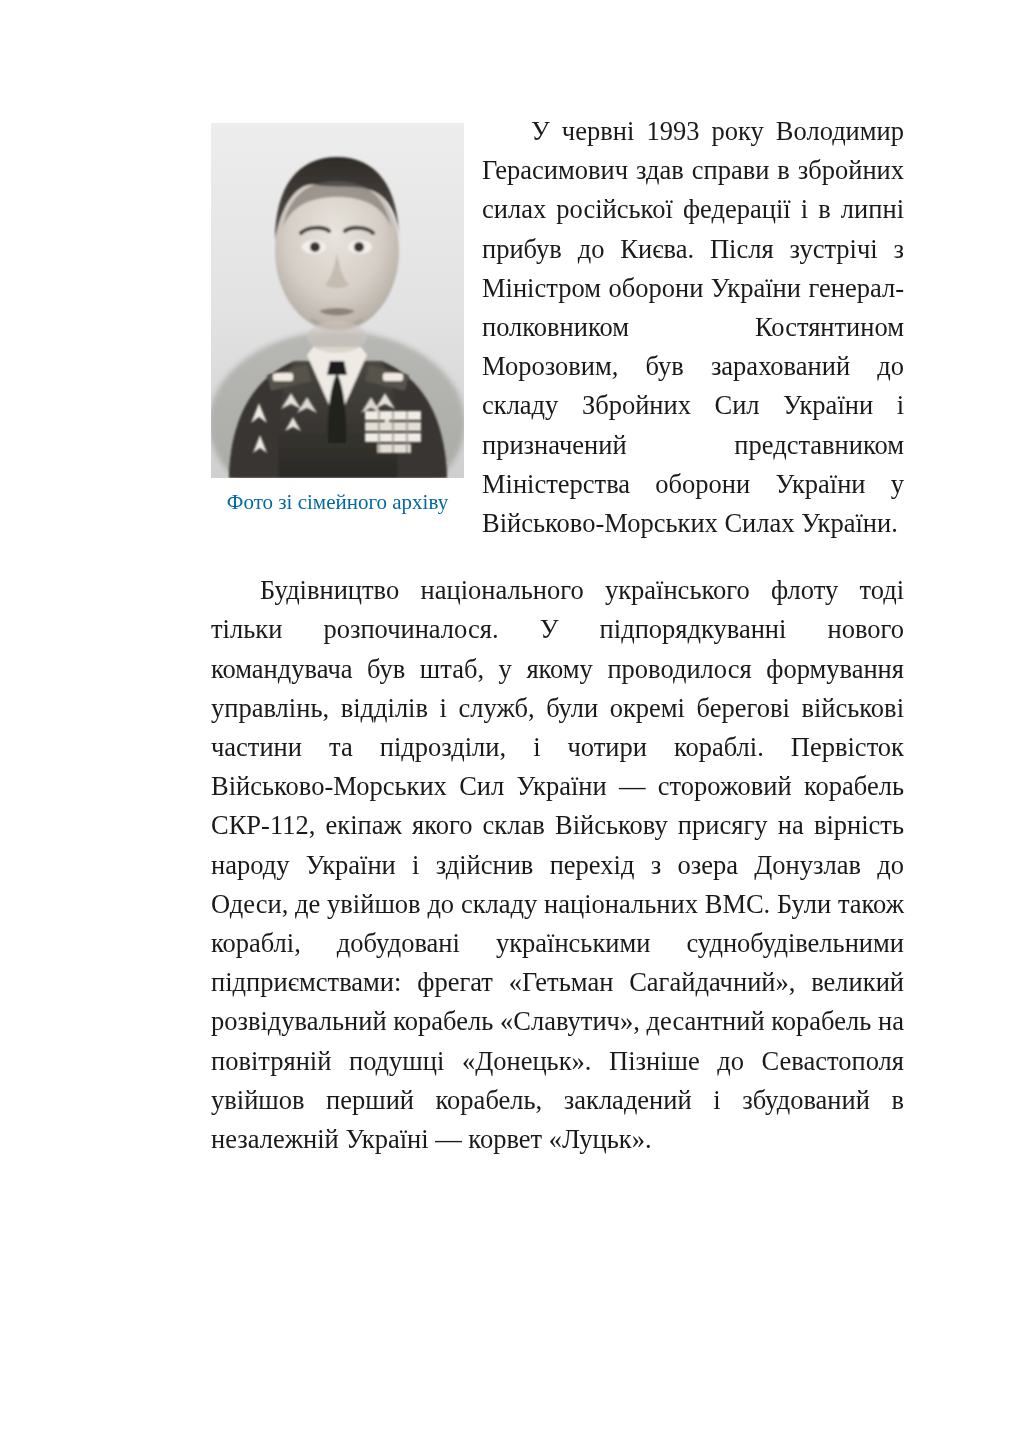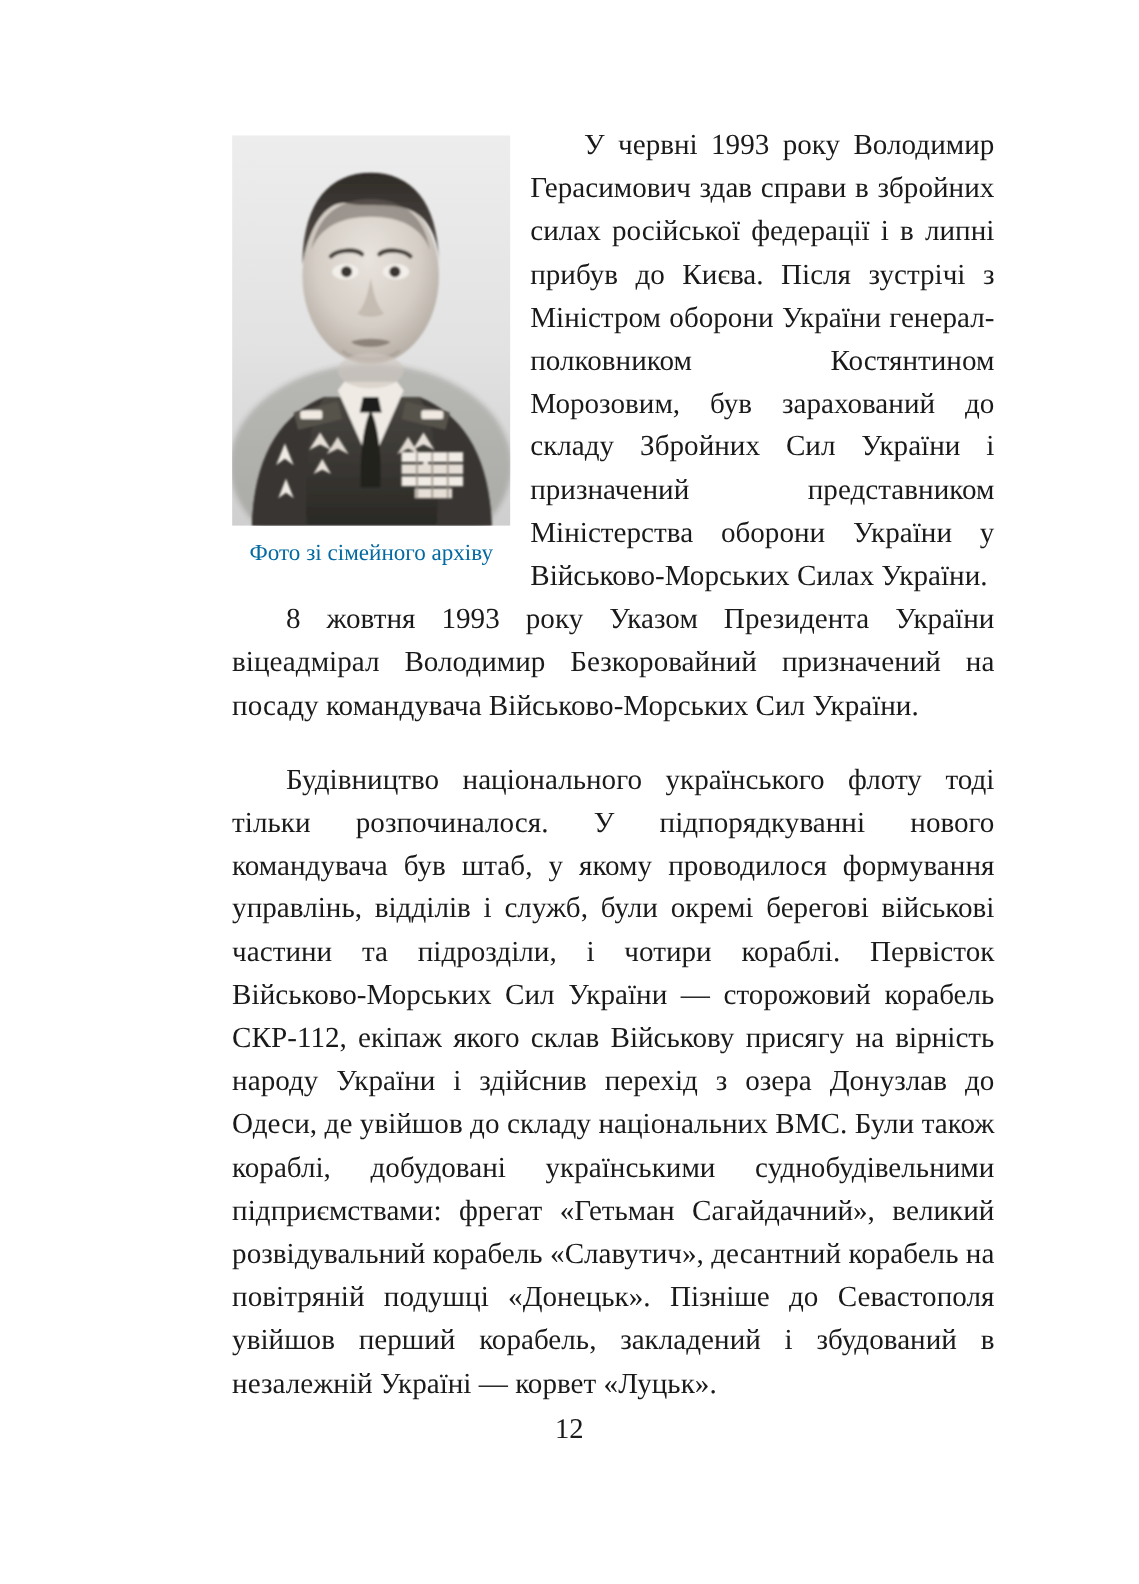--- a/index.html
+++ b/index.html
@@ -168,23 +168,21 @@
                   <line x1="168" y1="288" x2="168" y2="330" stroke="#8d847b" stroke-width="1.4"></line>
                   <line x1="182" y1="288" x2="182" y2="330" stroke="#8d847b" stroke-width="1.4"></line>
                   <line x1="196" y1="288" x2="196" y2="330" stroke="#8d847b" stroke-width="1.4"></line>
                 </g>
                 <path d="M40 300 l8 -20 l8 20 l-8 -6 Z" fill="#efeae3"></path>
                 <path d="M42 330 l7 -18 l7 18 l-7 -5 Z" fill="#efeae3"></path>
               </g>
               <rect x="0" y="0" width="253" height="355" fill="none"></rect>
             </svg></span><span class="photo-caption">Фото зі сімейного архіву</span></span><span>У червні 1993 року Володимир Герасимович здав справи в збройних силах російської федерації і в липні прибув до Києва. Після зустрічі з Міністром оборони України генерал-полковником Костянтином Морозовим, був зарахований до складу Збройних Сил України і призначений представником Міністерства оборони України у Військово-Морських Силах України.</span></p>
 
-    <p class="para para-tight">8 жовтня 1993 року Указом Президента України віцеадмірал Володимир Безкоровайний призначений на посаду командувача Військово-Морських Сил України.</p>
 
     <div class="gap"></div>
 
     <p class="para">Будівництво національного українського флоту тоді тільки розпочиналося. У підпорядкуванні нового командувача був штаб, у якому проводилося формування управлінь, відділів і служб, були окремі берегові військові частини та підрозділи, і чотири кораблі. Первісток Військово-Морських Сил України — сторожовий корабель СКР-112, екіпаж якого склав Військову присягу на вірність народу України і здійснив перехід з озера Донузлав до Одеси, де увійшов до складу національних ВМС. Були також кораблі, добудовані українськими суднобудівельними підприємствами: фрегат «Гетьман Сагайдачний», великий розвідувальний корабель «Славутич», десантний корабель на повітряній подушці «Донецьк». Пізніше до Севастополя увійшов перший корабель, закладений і збудований в незалежній Україні — корвет «Луцьк».</p>
 
   </div>
 
-  <div class="folio">12</div>
 
 </div>
 
 </body></html>

